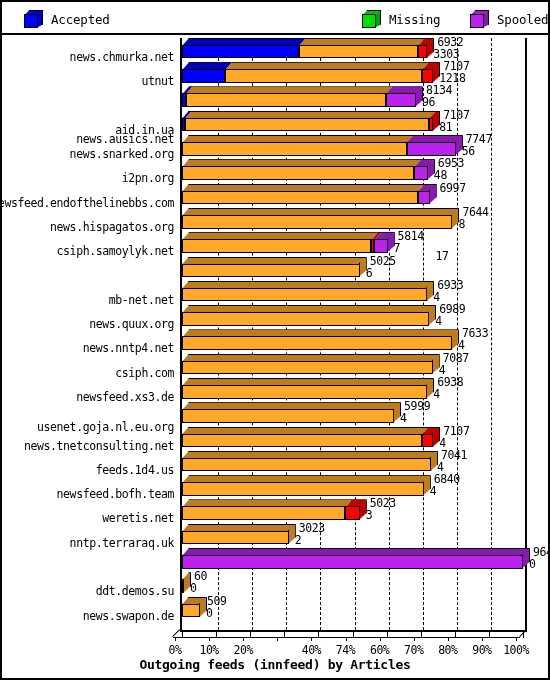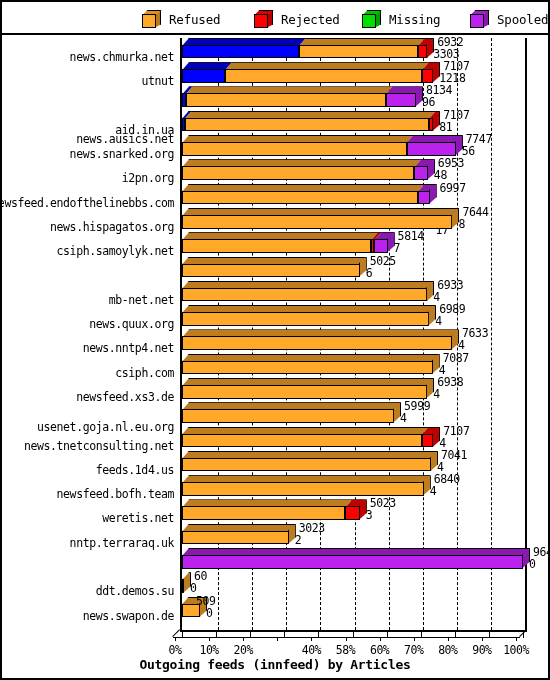--- a/index.html
+++ b/index.html
@@ -39,35 +39,27 @@
   #xtitle{position:absolute;left:0;top:622px;width:546px;text-align:center;font-size:13px;font-weight:bold;color:#000;letter-spacing:-0.3px;}
 
   .diag{position:absolute;border-top:1px solid #000;transform-origin:0 0;}
 </style>
 </head>
 <body>
 
 <div id="root">
 
   <div id="legend">
-      <div class="lg-item" style="left: 140px;">
+      <div class="lg-item" style="left: 22px;">
         <span class="lg-cube">
-          <span class="sideq" style="background: rgb(184, 121, 30);"></span>
-          <span class="topq" style="background: rgb(219, 144, 36);"></span>
-          <span class="face" style="background: rgb(255, 168, 42);"></span>
+          <span class="sideq" style="background: rgb(0, 0, 184);"></span>
+          <span class="topq" style="background: rgb(0, 0, 219);"></span>
+          <span class="face" style="background: rgb(0, 0, 255);"></span>
         </span>
-        <span class="lg-label">Refused</span>
-      </div>
-      <div class="lg-item" style="left: 252px;">
-        <span class="lg-cube">
-          <span class="sideq" style="background: rgb(184, 0, 0);"></span>
-          <span class="topq" style="background: rgb(219, 0, 0);"></span>
-          <span class="face" style="background: rgb(255, 0, 0);"></span>
-        </span>
-        <span class="lg-label">Rejected</span>
+        <span class="lg-label">Accepted</span>
       </div>
       <div class="lg-item" style="left: 468px;">
         <span class="lg-cube">
           <span class="sideq" style="background: rgb(135, 24, 171);"></span>
           <span class="topq" style="background: rgb(161, 29, 205);"></span>
           <span class="face" style="background: rgb(187, 34, 238);"></span>
         </span>
         <span class="lg-label">Spooled</span>
       </div>
       <div class="lg-item" style="left: 360px;">
@@ -166,21 +158,21 @@
         <div style="position: absolute; left: 412.339px; top: 131.345px; width: 13.5224px; height: 13.6033px; background: rgb(187, 34, 238); border: 1px solid rgb(0, 0, 0); box-sizing: border-box;"></div>
         <div style="position: absolute; left: 424.861px; top: 124.345px; width: 8px; height: 20.6033px; background: rgb(138, 25, 176); border: 1px solid rgb(0, 0, 0); box-sizing: border-box; clip-path: polygon(0% 33.9751%, 100% 0%, 100% 66.0249%, 0% 100%);"></div>
         <div class="vallab" style="left: 435.861px; top: 123.345px;">6953</div>
         <div class="vallab" style="left: 431.861px; top: 135.345px;">48</div>
         <div style="position: absolute; left: 180px; top: 148.637px; width: 242.93px; height: 8px; background: rgb(189, 124, 31); border: 1px solid rgb(0, 0, 0); box-sizing: border-box; clip-path: polygon(0% 100%, 2.88148% 0%, 100% 0%, 97.1185% 100%);"></div>
         <div style="position: absolute; left: 180px; top: 155.637px; width: 235.93px; height: 13.6033px; background: rgb(255, 168, 42); border: 1px solid rgb(0, 0, 0); box-sizing: border-box;"></div>
         <div style="position: absolute; left: 415.93px; top: 148.637px; width: 18.6356px; height: 8px; background: rgb(138, 25, 176); border: 1px solid rgb(0, 0, 0); box-sizing: border-box; clip-path: polygon(0% 100%, 37.5625% 0%, 100% 0%, 62.4375% 100%);"></div>
         <div style="position: absolute; left: 415.93px; top: 155.637px; width: 11.6356px; height: 13.6033px; background: rgb(187, 34, 238); border: 1px solid rgb(0, 0, 0); box-sizing: border-box;"></div>
         <div style="position: absolute; left: 426.566px; top: 148.637px; width: 8px; height: 20.6033px; background: rgb(138, 25, 176); border: 1px solid rgb(0, 0, 0); box-sizing: border-box; clip-path: polygon(0% 33.9751%, 100% 0%, 100% 66.0249%, 0% 100%);"></div>
         <div class="vallab" style="left: 437.566px; top: 147.637px;">6997</div>
-        <div class="vallab" style="left: 433.566px; top: 142px; margin-top: 48px;">17</div>
+        <div class="vallab" style="left: 433.566px; top: 168px; margin-top: 48px;">17</div>
         <div style="position: absolute; left: 180px; top: 172.928px; width: 277.413px; height: 8px; background: rgb(189, 124, 31); border: 1px solid rgb(0, 0, 0); box-sizing: border-box; clip-path: polygon(0% 100%, 2.52331% 0%, 100% 0%, 97.4767% 100%);"></div>
         <div style="position: absolute; left: 180px; top: 179.928px; width: 270.413px; height: 13.6033px; background: rgb(255, 168, 42); border: 1px solid rgb(0, 0, 0); box-sizing: border-box;"></div>
         <div style="position: absolute; left: 449.413px; top: 172.928px; width: 8px; height: 20.6033px; background: rgb(189, 124, 31); border: 1px solid rgb(0, 0, 0); box-sizing: border-box; clip-path: polygon(0% 33.9751%, 100% 0%, 100% 66.0249%, 0% 100%);"></div>
         <div class="vallab" style="left: 460.413px; top: 171.928px;">7644</div>
         <div class="vallab" style="left: 456.413px; top: 183.928px;">8</div>
         <div style="position: absolute; left: 180px; top: 197.22px; width: 196.173px; height: 8px; background: rgb(189, 124, 31); border: 1px solid rgb(0, 0, 0); box-sizing: border-box; clip-path: polygon(0% 100%, 3.56828% 0%, 100% 0%, 96.4317% 100%);"></div>
         <div style="position: absolute; left: 180px; top: 204.22px; width: 189.173px; height: 13.6033px; background: rgb(255, 168, 42); border: 1px solid rgb(0, 0, 0); box-sizing: border-box;"></div>
         <div style="position: absolute; left: 369.173px; top: 197.22px; width: 10.0843px; height: 8px; background: rgb(189, 0, 0); border: 1px solid rgb(0, 0, 0); box-sizing: border-box; clip-path: polygon(0% 100%, 69.4145% 0%, 100% 0%, 30.5855% 100%);"></div>
         <div style="position: absolute; left: 369.173px; top: 204.22px; width: 3.08434px; height: 13.6033px; background: rgb(255, 0, 0); border: 1px solid rgb(0, 0, 0); box-sizing: border-box;"></div>
         <div style="position: absolute; left: 372.258px; top: 197.22px; width: 20.3655px; height: 8px; background: rgb(138, 25, 176); border: 1px solid rgb(0, 0, 0); box-sizing: border-box; clip-path: polygon(0% 100%, 34.3719% 0%, 100% 0%, 65.6281% 100%);"></div>
@@ -258,21 +250,21 @@
         <div class="vallab" style="left: 531px; top: 512.012px;">9643</div>
         <div class="vallab" style="left: 527px; top: 524.012px;">0</div>
         <div style="position: absolute; left: 180px; top: 537.303px; width: 9.046px; height: 8px; background: rgb(189, 124, 31); border: 1px solid rgb(0, 0, 0); box-sizing: border-box; clip-path: polygon(0% 100%, 77.3823% 0%, 100% 0%, 22.6177% 100%);"></div>
         <div style="position: absolute; left: 180px; top: 544.303px; width: 2.046px; height: 13.6033px; background: rgb(255, 168, 42); border: 1px solid rgb(0, 0, 0); box-sizing: border-box;"></div>
         <div style="position: absolute; left: 181.046px; top: 537.303px; width: 8px; height: 20.6033px; background: rgb(189, 124, 31); border: 1px solid rgb(0, 0, 0); box-sizing: border-box; clip-path: polygon(0% 33.9751%, 100% 0%, 100% 66.0249%, 0% 100%);"></div>
         <div class="vallab" style="left: 192.046px; top: 536.303px;">60</div>
         <div class="vallab" style="left: 188.046px; top: 548.303px;">0</div>
         <div style="position: absolute; left: 180px; top: 561.595px; width: 25.073px; height: 8px; background: rgb(189, 124, 31); border: 1px solid rgb(0, 0, 0); box-sizing: border-box; clip-path: polygon(0% 100%, 27.9185% 0%, 100% 0%, 72.0815% 100%);"></div>
         <div style="position: absolute; left: 180px; top: 568.595px; width: 18.073px; height: 13.6033px; background: rgb(255, 168, 42); border: 1px solid rgb(0, 0, 0); box-sizing: border-box;"></div>
         <div style="position: absolute; left: 197.073px; top: 561.595px; width: 8px; height: 20.6033px; background: rgb(189, 124, 31); border: 1px solid rgb(0, 0, 0); box-sizing: border-box; clip-path: polygon(0% 33.9751%, 100% 0%, 100% 66.0249%, 0% 100%);"></div>
-        <div class="vallab" style="left: 194px; top: 560.595px;">509</div>
+        <div class="vallab" style="left: 205px; top: 560.595px;">509</div>
         <div class="vallab" style="left: 204.073px; top: 572.595px;">0</div>
       </div>
     <div id="baseline"></div>
     <div id="baseline2"></div>
     <div id="xaxis">
         <div class="tick" style="left: 180px;"></div>
         <div class="tick2" style="left: 173px;"></div>
         <div class="xlab" style="left: 173px;">0%</div>
         <div class="tick" style="left: 214.1px;"></div>
         <div class="tick2" style="left: 207.1px;"></div>
@@ -281,21 +273,21 @@
         <div class="tick2" style="left: 241.2px;"></div>
         <div class="xlab" style="left: 241.2px;">20%</div>
         <div class="tick" style="left: 282.3px;"></div>
         <div class="tick2" style="left: 275.3px;"></div>
         <div class="xlab" style="left: 275.3px; margin-top: 41px;">30%</div>
         <div class="tick" style="left: 316.4px;"></div>
         <div class="tick2" style="left: 309.4px;"></div>
         <div class="xlab" style="left: 309.4px;">40%</div>
         <div class="tick" style="left: 350.5px;"></div>
         <div class="tick2" style="left: 343.5px;"></div>
-        <div class="xlab" style="left: 343.5px;">58%</div>
+        <div class="xlab" style="left: 343.5px;">74%</div>
         <div class="tick" style="left: 384.6px;"></div>
         <div class="tick2" style="left: 377.6px;"></div>
         <div class="xlab" style="left: 377.6px;">60%</div>
         <div class="tick" style="left: 418.7px;"></div>
         <div class="tick2" style="left: 411.7px;"></div>
         <div class="xlab" style="left: 411.7px;">70%</div>
         <div class="tick" style="left: 452.8px;"></div>
         <div class="tick2" style="left: 445.8px;"></div>
         <div class="xlab" style="left: 445.8px;">80%</div>
         <div class="tick" style="left: 486.9px;"></div>

